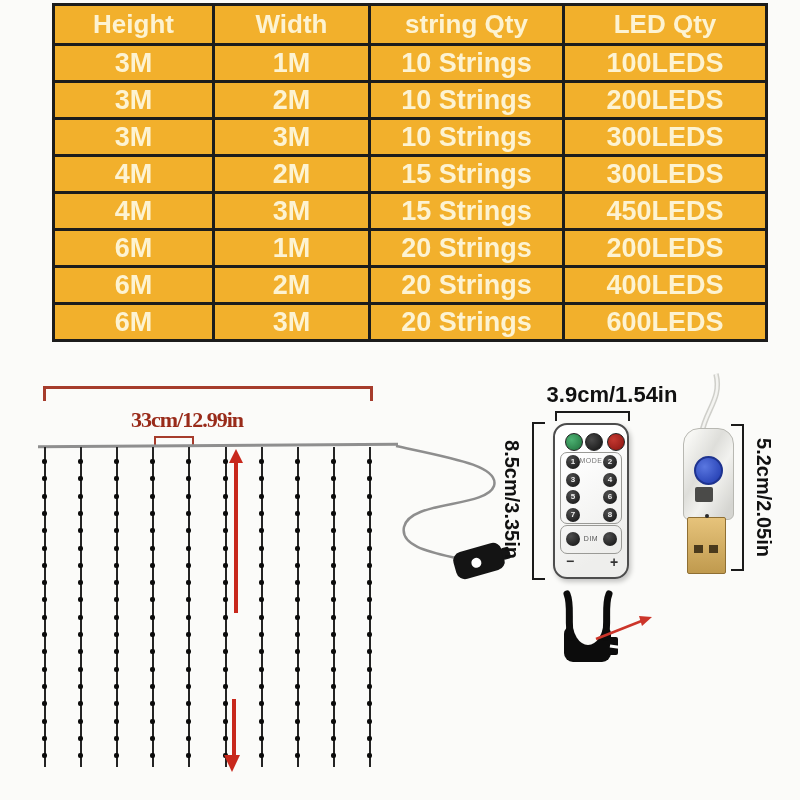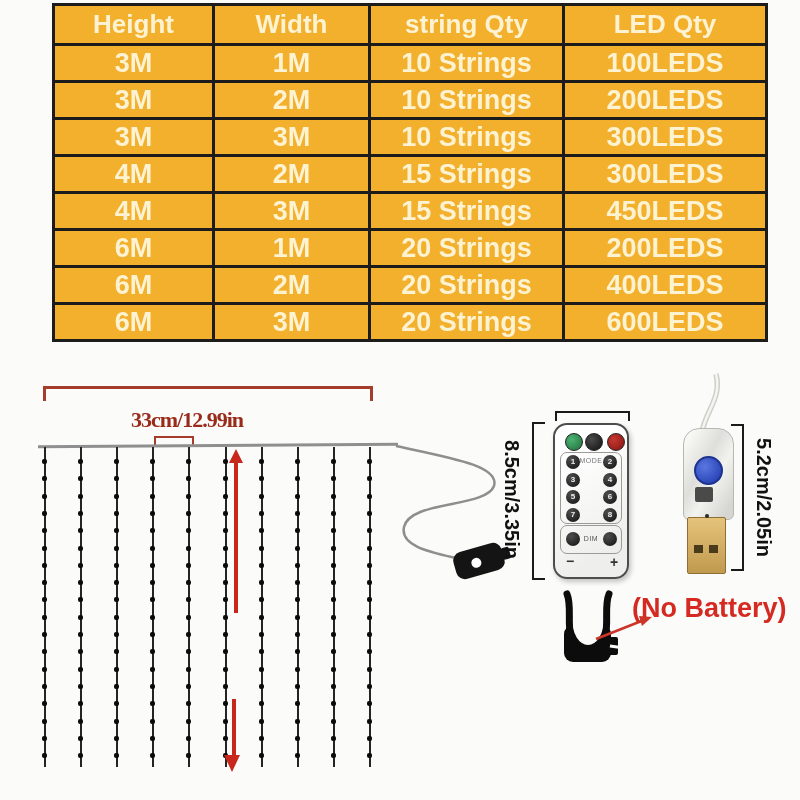--- a/index.html
+++ b/index.html
@@ -431,20 +431,21 @@
       <path d="M47,46 C51,32 46,15 51,3" stroke="#0c0c0c" stroke-width="7" fill="none" stroke-linecap="round"></path>
       <rect x="50" y="46" width="10" height="18" rx="2" fill="#0c0c0c"></rect>
       <rect x="52" y="54" width="9" height="3" fill="#fbfbf9" transform="rotate(8 56 55)"></rect>
     </g>
     <g>
       <line x1="596" y1="639" x2="644" y2="620" stroke="#cc352a" stroke-width="2.5"></line>
       <polygon points="652,617 642,626 639,616" fill="#cc352a"></polygon>
     </g>
   </svg>
 
+  <div class="rm-w-label">3.9cm/1.54in</div>
   <div class="rm-top-bracket"></div>
   <div class="rm-left-bracket"></div>
   <div class="rot-label rm-h-label">8.5cm/3.35in</div>
 
   <div class="remote">
     <div id="top-buttons">
         <div class="top-btn green" style="left: 10px;"></div>
         <div class="top-btn black" style="left: 30px;"></div>
         <div class="top-btn red" style="left: 52px;"></div>
       </div>
@@ -477,15 +478,14 @@
     <div class="usb-chip"></div>
   </div>
   <div class="usb-plug">
     <div class="usb-dot"></div>
     <div class="usb-slot" style="left:6px;"></div>
     <div class="usb-slot" style="left:21px;"></div>
   </div>
   <div class="usb-right-bracket"></div>
   <div class="rot-label usb-h-label">5.2cm/2.05in</div>
 
-  <div class="no-batt">(No Battery)</div>
 
 </div>
 
 </body></html>

